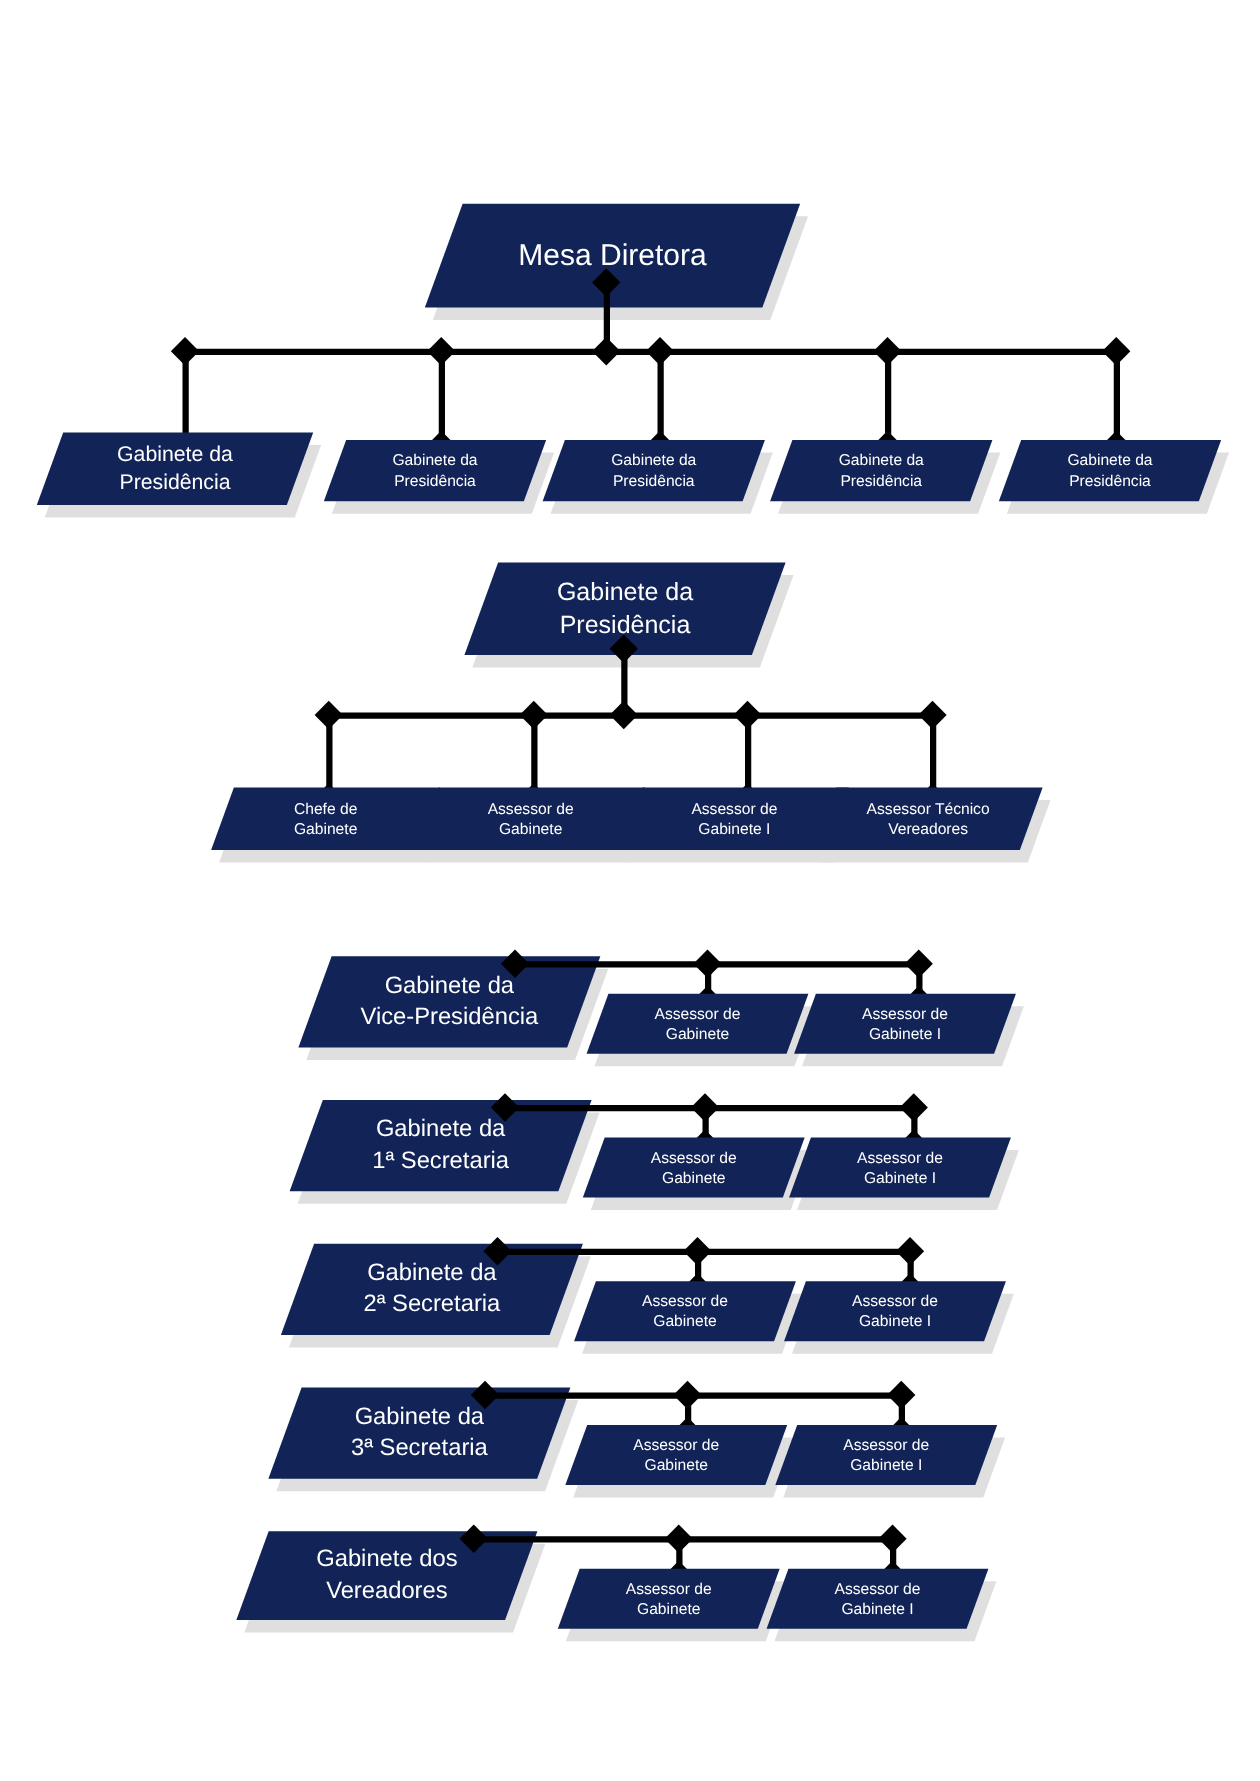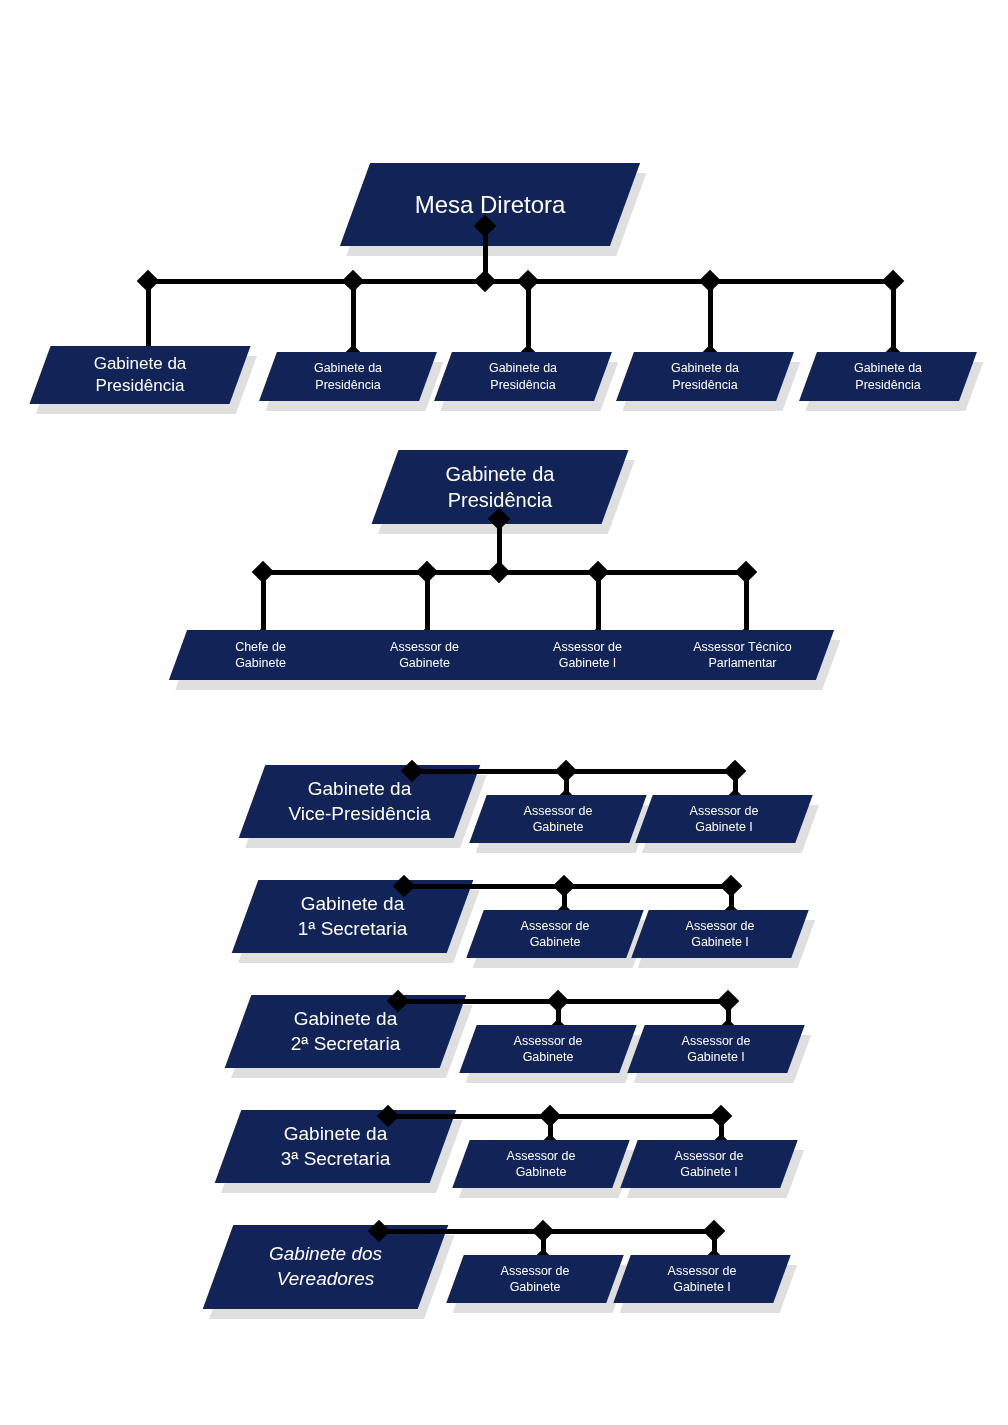--- a/index.html
+++ b/index.html
@@ -213,21 +213,21 @@
     <div class="shadow"></div>
     <div class="face"></div>
     <div class="label">Assessor de
 Gabinete I</div>
   </div>
 
   <div class="node small" style="left:660px; top:630px; width:165px; height:50px;">
     <div class="shadow"></div>
     <div class="face"></div>
     <div class="label">Assessor Técnico
-Parlamentar</div>
+Vereadores</div>
   </div>
 
   <div class="node mid" style="left:252px; top:765px; width:215px; height:73px;">
     <div class="shadow"></div>
     <div class="face"></div>
     <div class="label" style="font-size:19px;">Gabinete da
 Vice-Presidência</div>
   </div>
   <div class="hline" style="left:412px; top:769px; width:323px;"></div>
   <div class="diamond" style="left:412px; top:771px;"></div>
@@ -328,21 +328,21 @@
     <div class="label">Assessor de
 Gabinete</div>
   </div>
   <div class="node small" style="left:629px; top:1140px; width:160px; height:48px;">
     <div class="shadow"></div>
     <div class="face"></div>
     <div class="label">Assessor de
 Gabinete I</div>
   </div>
 
-  <div class="node mid" style="left:218px; top:1225px; width:215px; height:84px;font-style:italic;">
+  <div class="node mid" style="left:202px; top:1225px; width:215px; height:71px;">
     <div class="shadow"></div>
     <div class="face"></div>
     <div class="label" style="font-size:19px;">Gabinete dos
 Vereadores</div>
   </div>
   <div class="hline" style="left:379px; top:1229px; width:335px;"></div>
   <div class="diamond" style="left:379px; top:1231px;"></div>
   <div class="vline" style="left:541px; top:1231px; height:30px;"></div>
   <div class="diamond" style="left:543px; top:1231px;"></div>
   <div class="diamond" style="left:543px; top:1260px;"></div>

